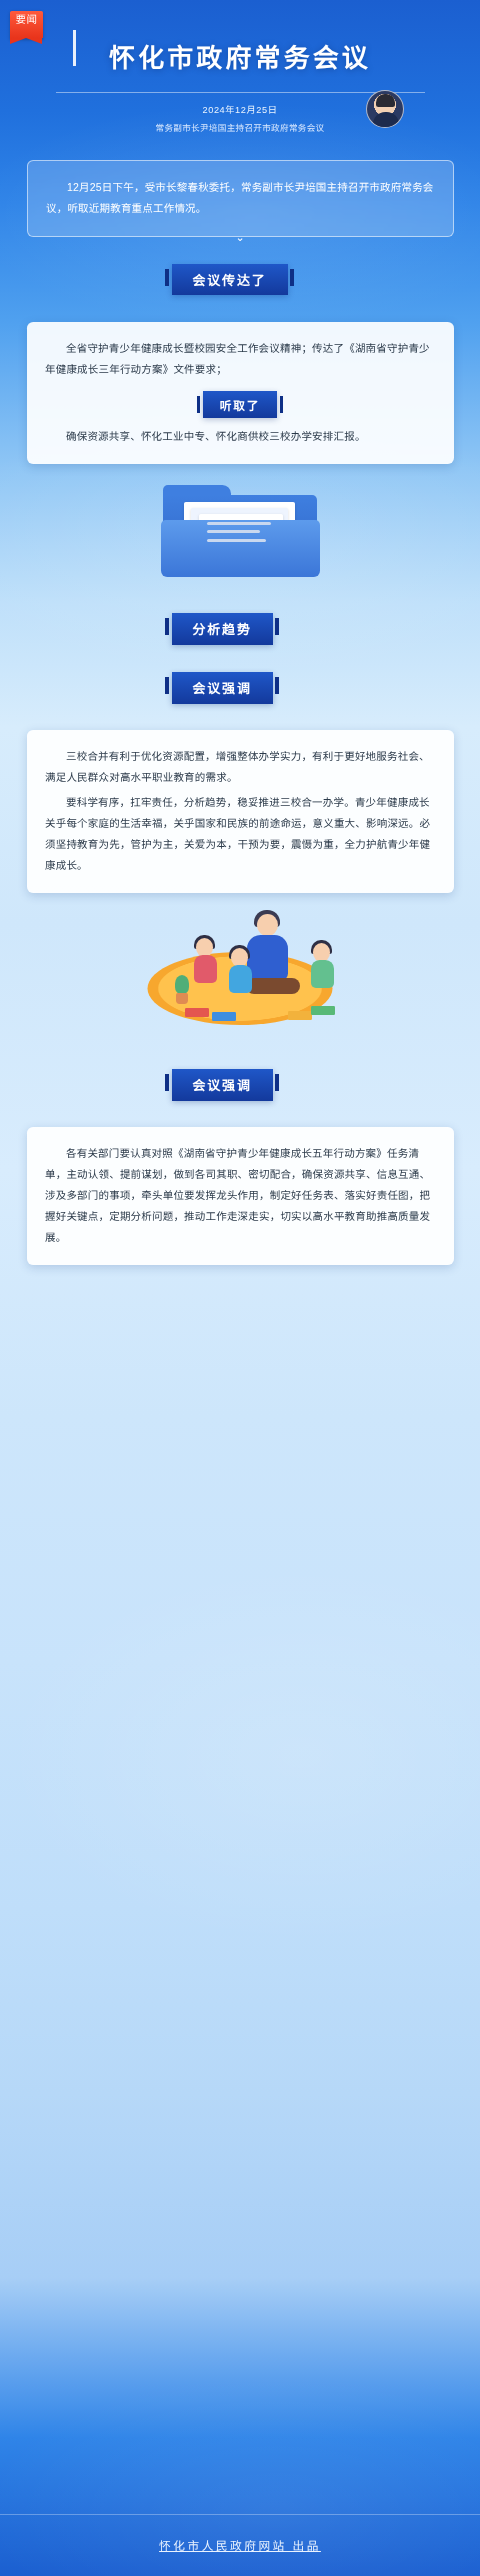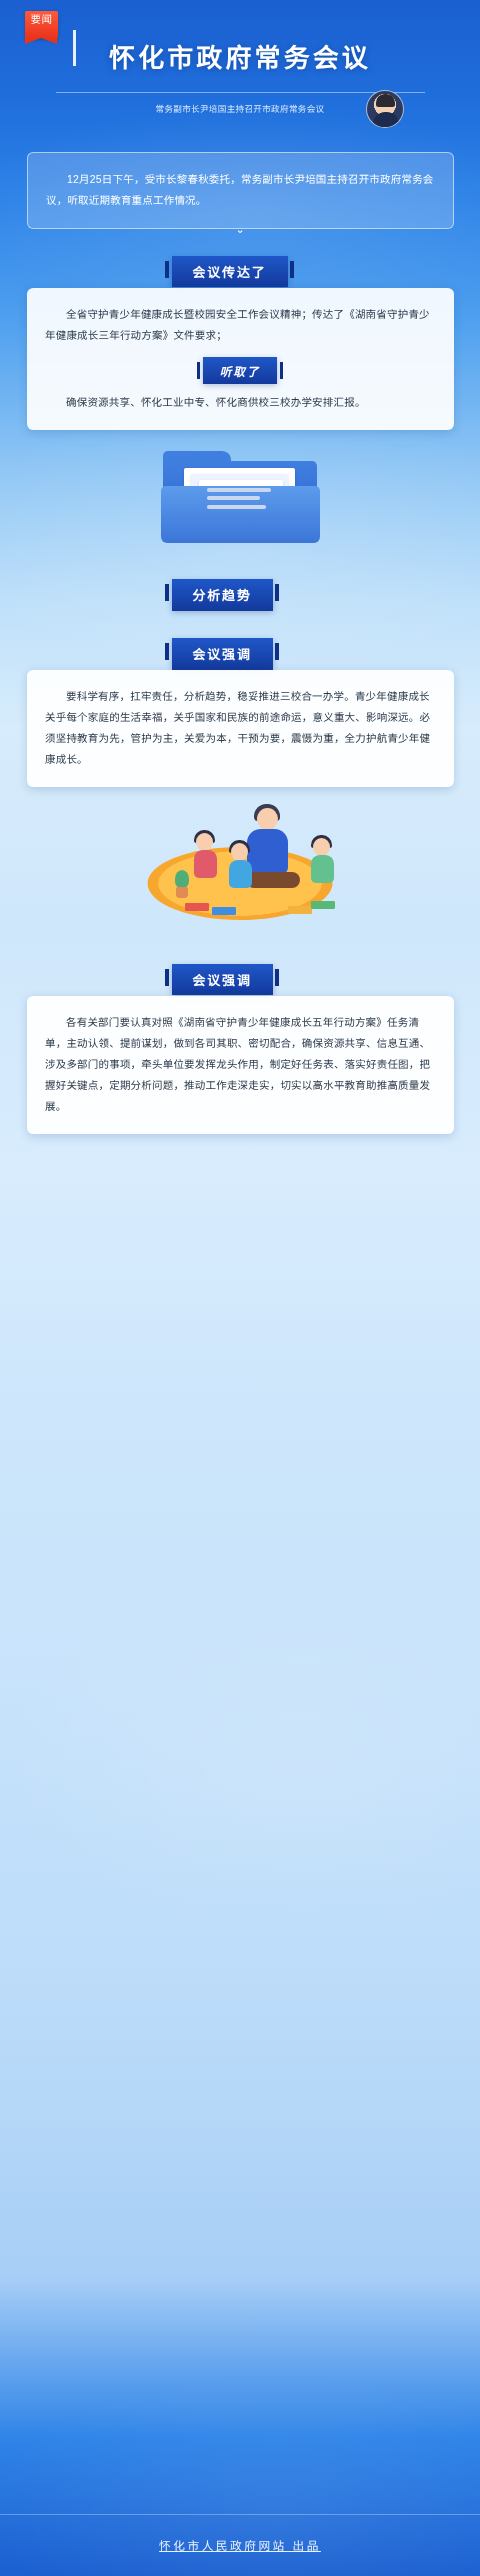--- a/index.html
+++ b/index.html
@@ -60,21 +60,21 @@
   }
 
   
   .header {
     position: relative;
     padding-top: 16px;
     text-align: center;
   }
   .ribbon {
     position: absolute;
-    left: 25px; top: 11px;
+    left: 10px; top: 11px;
     width: 33px; height: 27px;
     background: linear-gradient(180deg, #ff5a3c, #e8341b);
     color: #fff;
     font-size: 10.5px;
     line-height: 12.3px;
     padding-top: 1.8px;
     letter-spacing: 0.6px;
     border-radius: 1.8px 1.8px 0 0;
     box-shadow: 0 1.2px 3.1px rgba(0,0,0,.25);
   }
@@ -145,28 +145,28 @@
   .card {
     position: relative;
     margin: 0 auto;
     width: 427px;
     background: rgba(255,255,255,.92);
     border-radius: 6.2px;
     box-shadow: 0 2.5px 9.9px rgba(20,60,130,.18);
     padding: 16px 18.5px 17px;
   }
   .card.intro {
-    margin-top: 27px;
+    margin-top: 16px;
     background: rgba(255,255,255,.18);
     border: 0.6px solid rgba(255,255,255,.55);
     box-shadow: none;
     backdrop-filter: blur(1.2px);
   }
   .card.intro p { color: #ffffff; }
-  .card.white-top { margin-top: 0; }
+  .card.white-top { margin-top: 26px; }
   p.para {
     font-size: 10.5px;
     line-height: 21px;
     color: #2b3a4a;
     text-indent: 2em;
     letter-spacing: 0.2px;
   }
   p.para + p.para { margin-top: 3.7px; }
 
   .chev {
@@ -206,21 +206,21 @@
     width: 3.7px; height: 17px;
     background:#0e2f86;
   }
   .sec .tag:after {
     content:"";
     position:absolute; right:-6.2px; top:4.9px;
     width: 3.7px; height: 17px;
     background:#0e2f86;
   }
   .sec.inner { margin: 11px 0 8.6px; height: auto; text-align:center; width:100%; }
-  .sec.inner .tag { margin-left: 0; font-size: 11.7px; padding: 4.9px 17px; font-style: italic; }
+  .sec.inner .tag { margin-left: 0; font-size: 11.7px; padding: 4.9px 17px; }
 
   
   .illus { position: relative; width: 427px; margin: 11px auto 0; height: 111px; }
   .folder {
     position: absolute; left: 50%; top: 6.2px; transform: translateX(-50%);
     width: 154px; height: 99px;
   }
   .folder .back {
     position:absolute; left:0; top:13.5px; width:154px; height:80px;
     background: linear-gradient(180deg,#3f7fe0,#2e63c4);
@@ -308,20 +308,21 @@
     <div class="ribbon">
       <span>要闻</span>
     </div>
 
     <div class="title-wrap">
       <h1 class="main-title">怀化市政府常务会议</h1>
     </div>
 
     <div class="subbar">
       <div class="avatar"></div>
+      <div class="date">2024年12月25日</div>
       <div class="desc">常务副市长尹培国主持召开市政府常务会议</div>
     </div>
   </div>
 
   <div class="card intro">
     <p class="para">12月25日下午，受市长黎春秋委托，常务副市长尹培国主持召开市政府常务会议，听取近期教育重点工作情况。</p>
     <div class="chev">⌄</div>
   </div>
 
   <div class="sec">
@@ -350,20 +351,21 @@
   </div>
 
   <div class="sec">
     <div class="tag">分析趋势</div>
   </div>
 
   <div class="sec">
     <div class="tag">会议强调</div>
   </div>
   <div class="card white-top">
+    <p class="para">三校合并有利于优化资源配置，增强整体办学实力，有利于更好地服务社会、满足人民群众对高水平职业教育的需求。</p>
     <p class="para">要科学有序，扛牢责任，分析趋势，稳妥推进三校合一办学。青少年健康成长关乎每个家庭的生活幸福，关乎国家和民族的前途命运，意义重大、影响深远。必须坚持教育为先，管护为主，关爱为本，干预为要，震慑为重，全力护航青少年健康成长。</p>
   </div>
 
   <div class="scene">
     <div class="rug"></div>
     <div class="fig adult">
       <div class="hair"></div>
         <div class="head"></div>
         <div class="body"></div>
         <div class="leg"></div>

